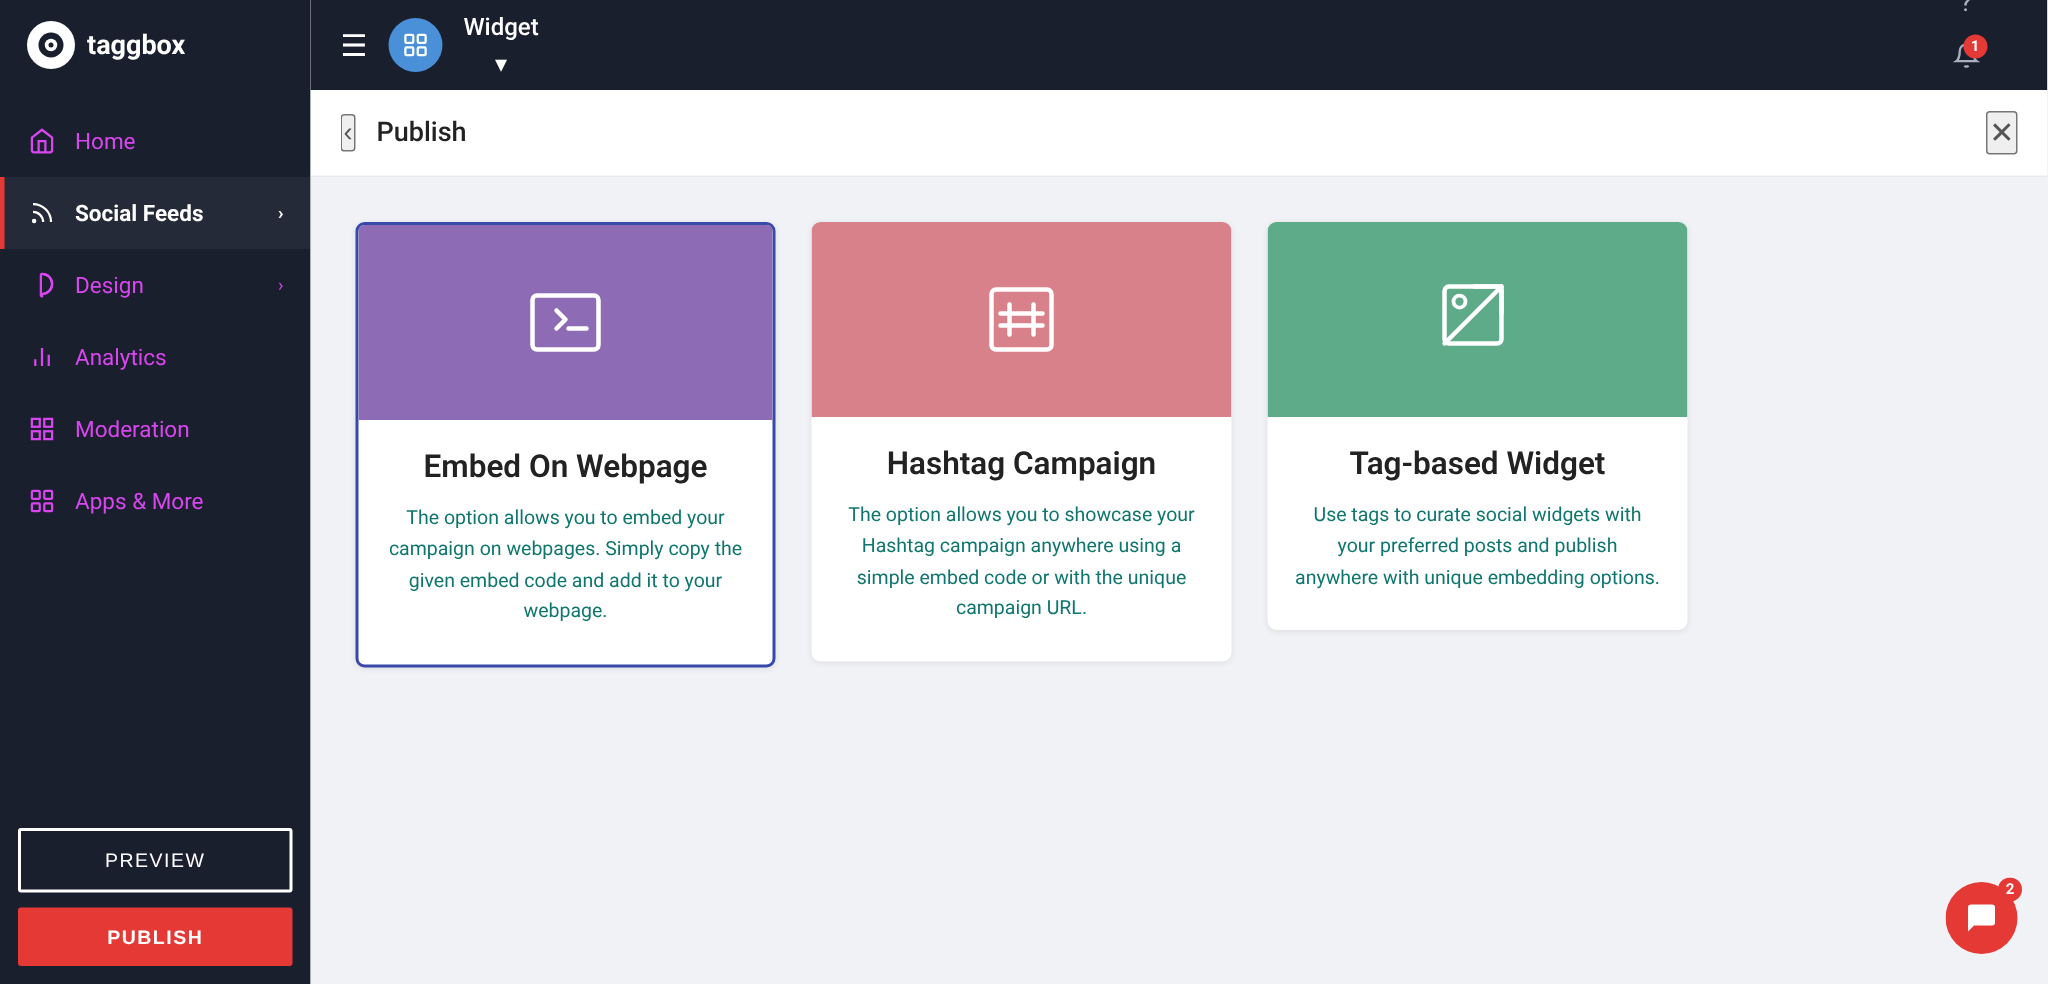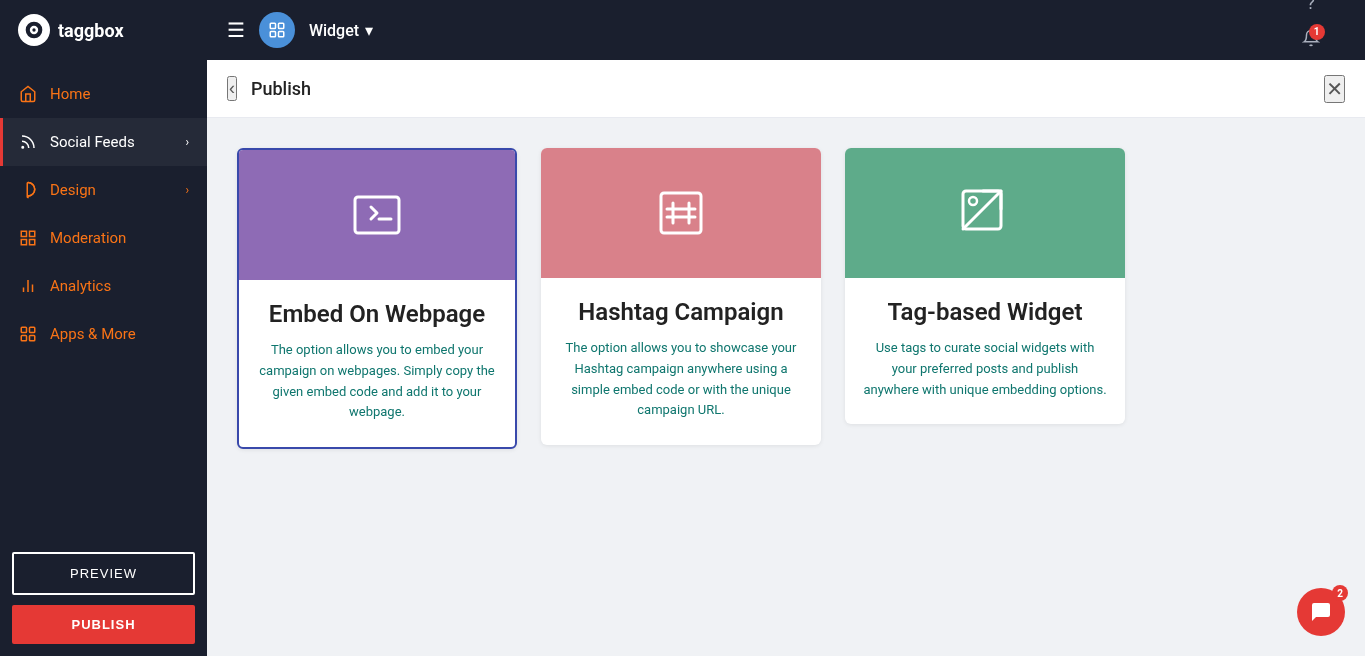--- a/index.html
+++ b/index.html
@@ -37,29 +37,30 @@
       font-weight: 700;
     }
     .sidebar-nav {
       flex: 1;
       padding: 10px 0;
     }
     .nav-item {
       display: flex;
       align-items: center;
       padding: 14px 18px;
-      color: #f97316;
+      color: #d946ef;
       cursor: pointer;
       position: relative;
       font-size: 15px;
       gap: 12px;
     }
     .nav-item.active {
       color: #fff;
       background: rgba(255,255,255,0.05);
+      font-weight: bold;
     }
     .nav-item.active::before {
       content: '';
       position: absolute;
       left: 0; top: 0; bottom: 0;
       width: 3px;
       background: #e53935;
     }
     .nav-item .nav-icon { width: 20px; height: 20px; display: flex; align-items: center; justify-content: center; flex-shrink: 0; }
     .nav-item .nav-chevron { margin-left: auto; font-size: 12px; }
@@ -126,20 +127,21 @@
       color: #fff; font-size: 16px;
     }
     .topbar-widget-label {
       color: #fff;
       font-size: 16px;
       font-weight: 500;
       display: flex;
       align-items: center;
       gap: 6px;
       cursor: pointer;
+      flex-direction: column;
     }
     .topbar-right {
       margin-left: auto;
       display: flex;
       align-items: center;
       gap: 16px;
       flex-direction: column;
     }
     .topbar-time {
       display: flex;
@@ -242,21 +244,21 @@
       height: 130px;
       display: flex;
       align-items: center;
       justify-content: center;
     }
     .card-image svg { width: 56px; height: 56px; }
     .card-body {
       padding: 20px 18px 24px;
     }
     .card-title {
-      font-size: 24px;
+      font-size: 21px;
       font-weight: 600;
       color: #222;
       text-align: center;
       margin-bottom: 12px;
     }
     .card-desc {
       font-size: 13px;
       color: #0f766e;
       text-align: center;
       line-height: 1.6;
@@ -323,38 +325,38 @@
           <path d="M12 2a9 9 0 110 18"></path>
         </svg>
       </span>
       <span>Design</span>
       <span class="nav-chevron">›</span>
     </div>
 
     <div class="nav-item">
       <span class="nav-icon">
         <svg width="18" height="18" viewBox="0 0 24 24" fill="none" stroke="currentColor" stroke-width="2">
+          <line x1="18" y1="20" x2="18" y2="10"></line>
+          <line x1="12" y1="20" x2="12" y2="4"></line>
+          <line x1="6" y1="20" x2="6" y2="14"></line>
+        </svg>
+      </span>
+      <span>Analytics</span>
+    </div>
+
+    <div class="nav-item">
+      <span class="nav-icon">
+        <svg width="18" height="18" viewBox="0 0 24 24" fill="none" stroke="currentColor" stroke-width="2">
           <rect x="3" y="3" width="7" height="7"></rect>
           <rect x="14" y="3" width="7" height="7"></rect>
           <rect x="14" y="14" width="7" height="7"></rect>
           <rect x="3" y="14" width="7" height="7"></rect>
         </svg>
       </span>
       <span>Moderation</span>
-    </div>
-
-    <div class="nav-item">
-      <span class="nav-icon">
-        <svg width="18" height="18" viewBox="0 0 24 24" fill="none" stroke="currentColor" stroke-width="2">
-          <line x1="18" y1="20" x2="18" y2="10"></line>
-          <line x1="12" y1="20" x2="12" y2="4"></line>
-          <line x1="6" y1="20" x2="6" y2="14"></line>
-        </svg>
-      </span>
-      <span>Analytics</span>
     </div>
 
     <div class="nav-item">
       <span class="nav-icon">
         <svg width="18" height="18" viewBox="0 0 24 24" fill="none" stroke="currentColor" stroke-width="2">
           <rect x="3" y="3" width="7" height="7" rx="1"></rect>
           <rect x="14" y="3" width="7" height="7" rx="1"></rect>
           <rect x="14" y="14" width="7" height="7" rx="1"></rect>
           <rect x="3" y="14" width="7" height="7" rx="1"></rect>
         </svg>

